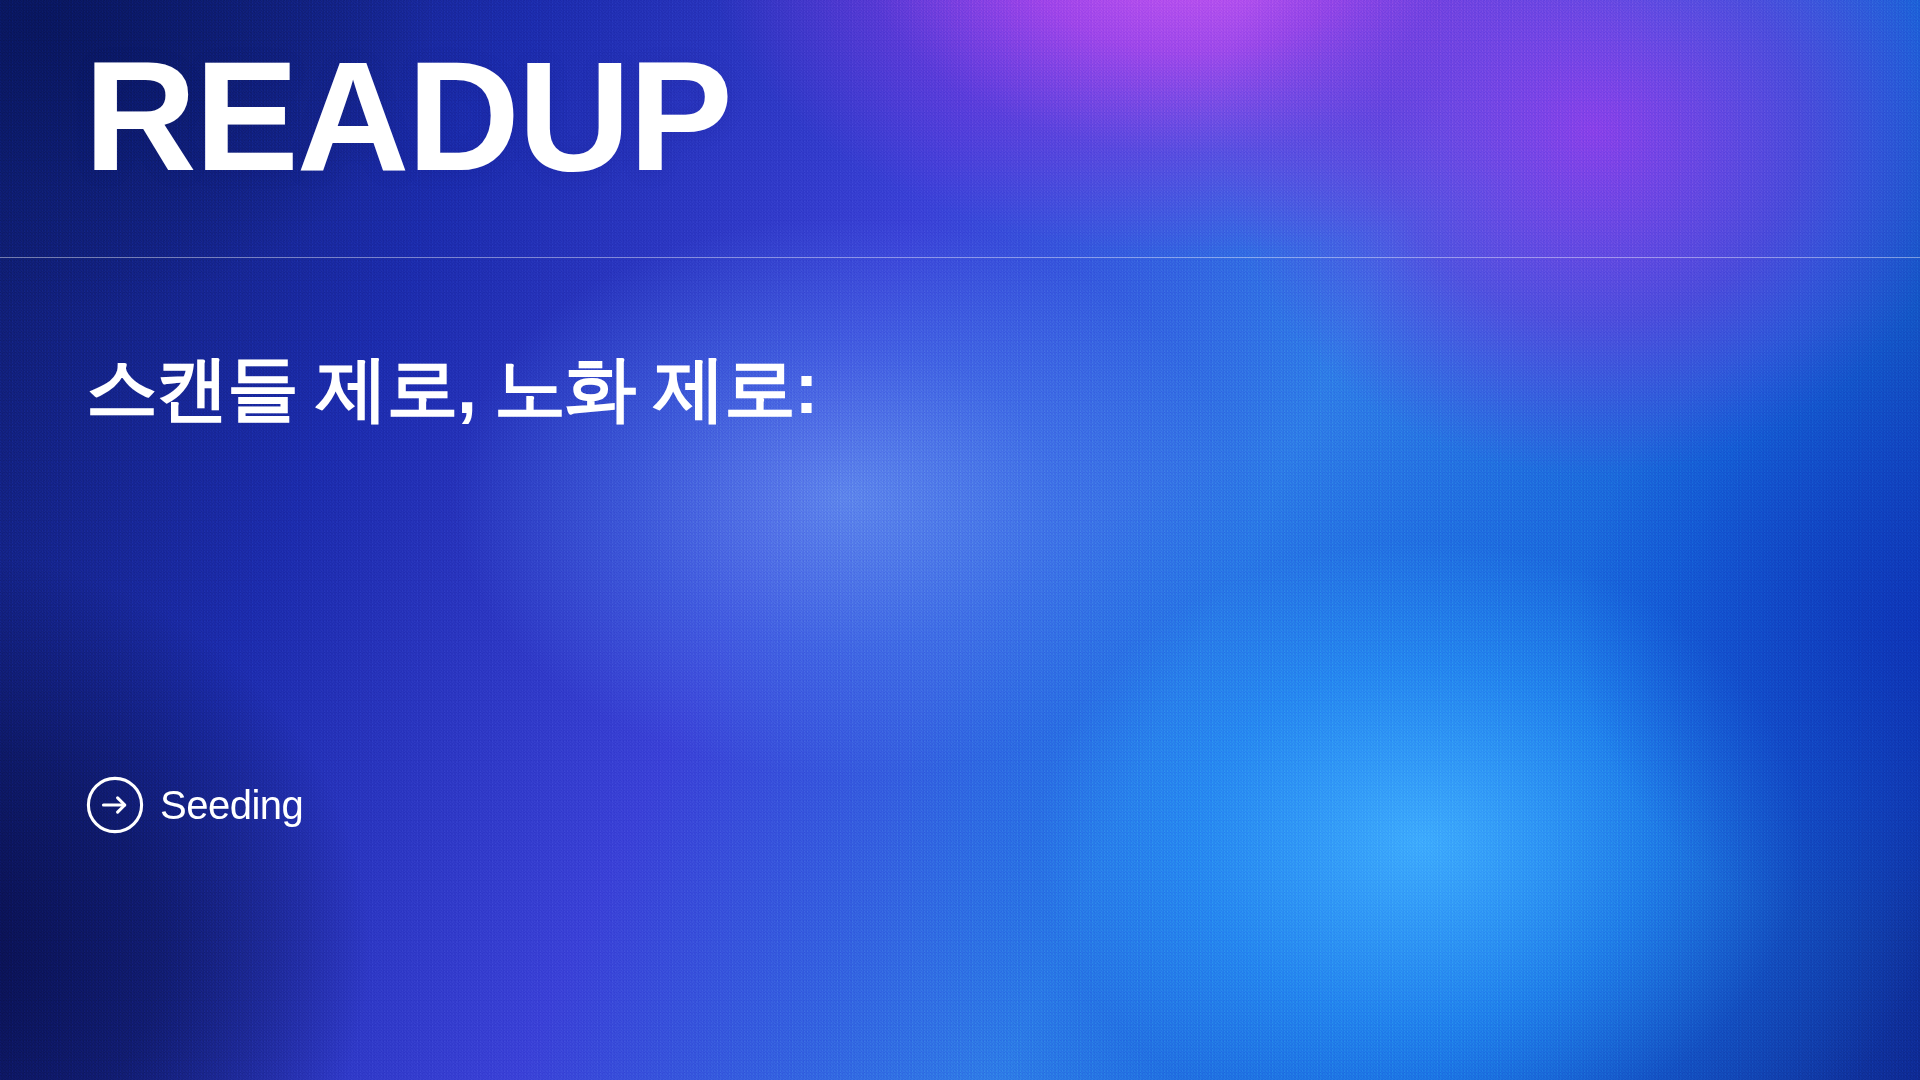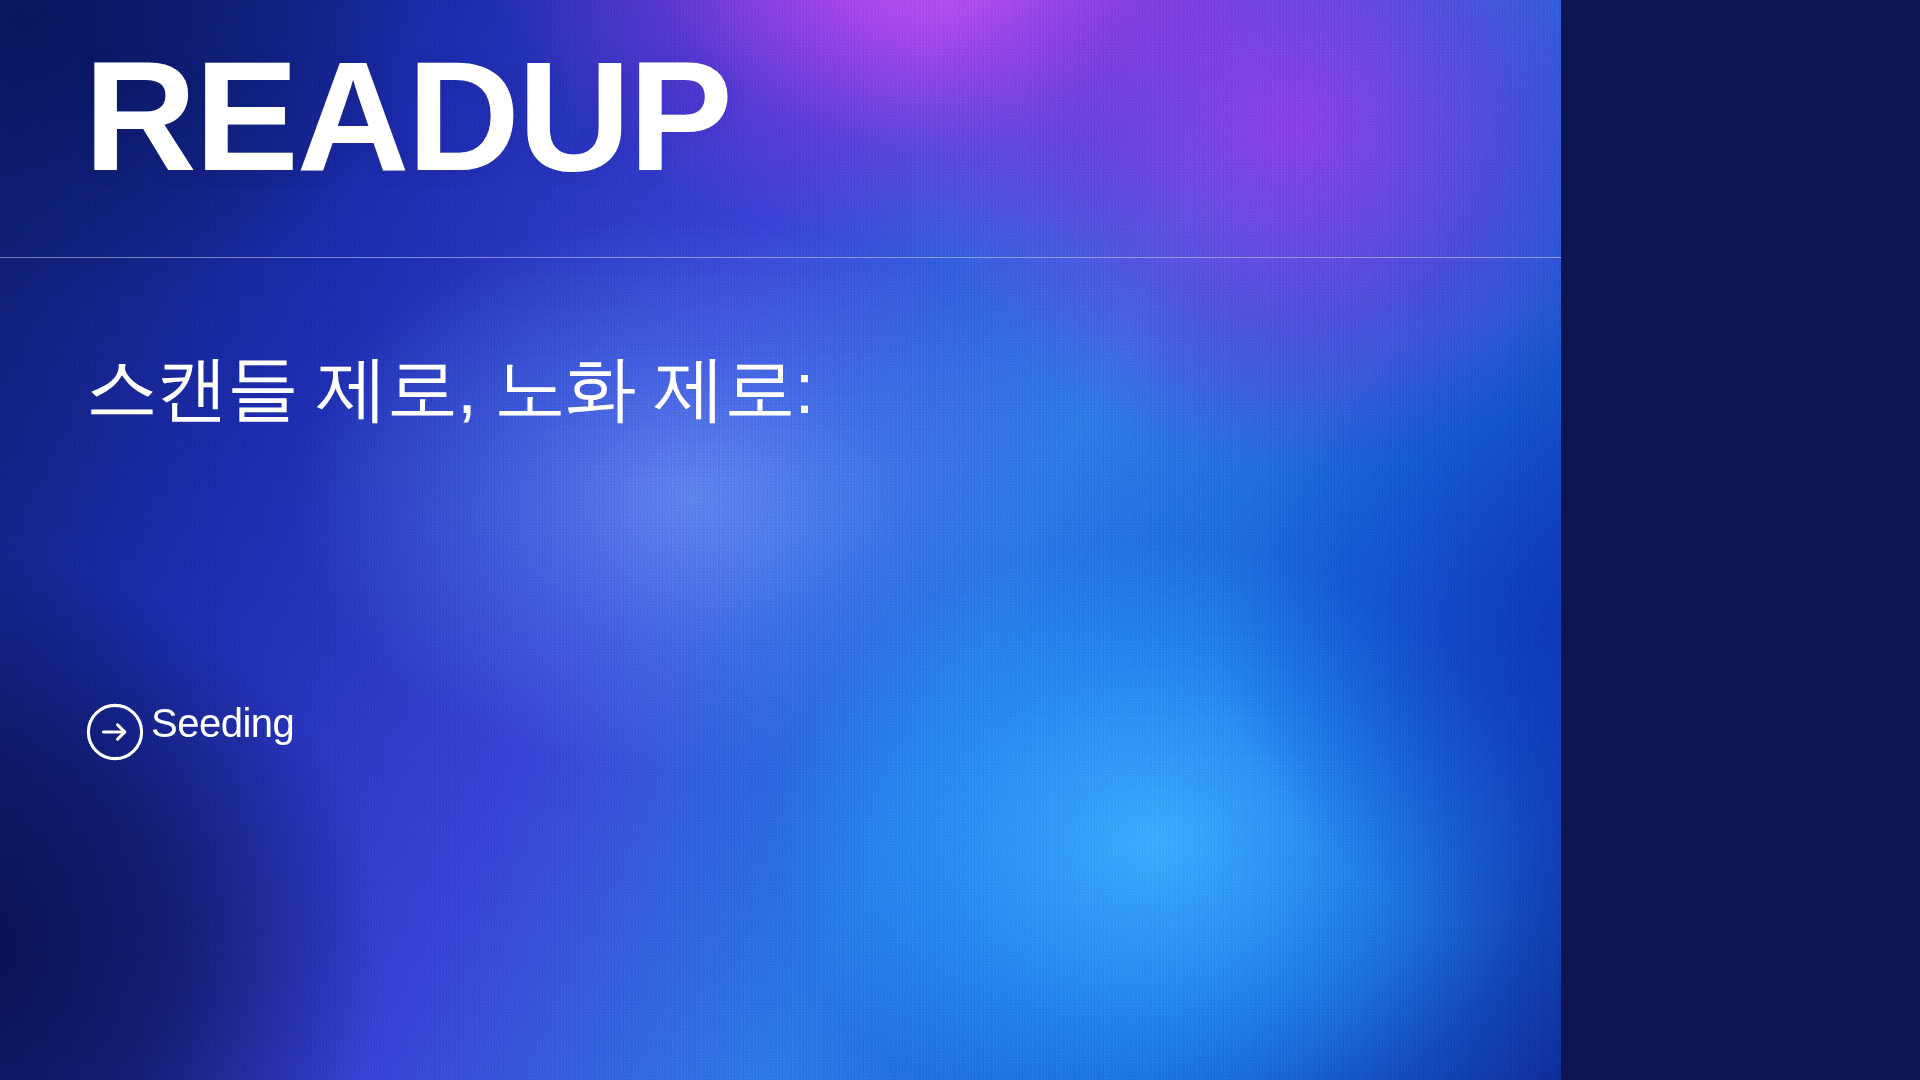--- a/index.html
+++ b/index.html
@@ -6,21 +6,21 @@
   * { margin:0; padding:0; box-sizing:border-box; }
 
   html, body {
     width:1920px; height:1080px;
     overflow:hidden;
     background:#0d1550;
   }
 
   .card {
     position:relative;
-    width:1561px; height:1080px;
+    width:1920px; height:1080px;
     overflow:hidden;
     font-family:"Liberation Sans", "DejaVu Sans", sans-serif;
     background:#737373;
   }
 
   
   .bg-layer { position:absolute; inset:0; }
 
   .bg-base {
     background:
@@ -145,35 +145,35 @@
     height:1px;
     background:rgba(255,255,255,0.42);
   }
 
   .headline {
     position:absolute;
     left:86px;
     top:330px;
     width:1200px;
     color:#ffffff;
-    font-weight:400;
+    font-weight:700;
     font-size:72px;
     line-height:1.62;
     letter-spacing:-1.5px;
     font-family:"Liberation Sans", "DejaVu Sans", sans-serif;
   }
   .headline-line { display:block; white-space:nowrap; }
 
   .cta {
     position:absolute;
     left:86px;
-    top:703px;
+    top:776px;
     display:flex;
-    align-items:flex-start;
-    gap:7px;
+    align-items:center;
+    gap:16px;
     cursor:pointer;
   }
 
   .cta-icon {
     width:58px; height:58px;
     flex:0 0 58px;
     display:block;
   }
   .cta-icon svg { display:block; width:58px; height:58px; }
 

